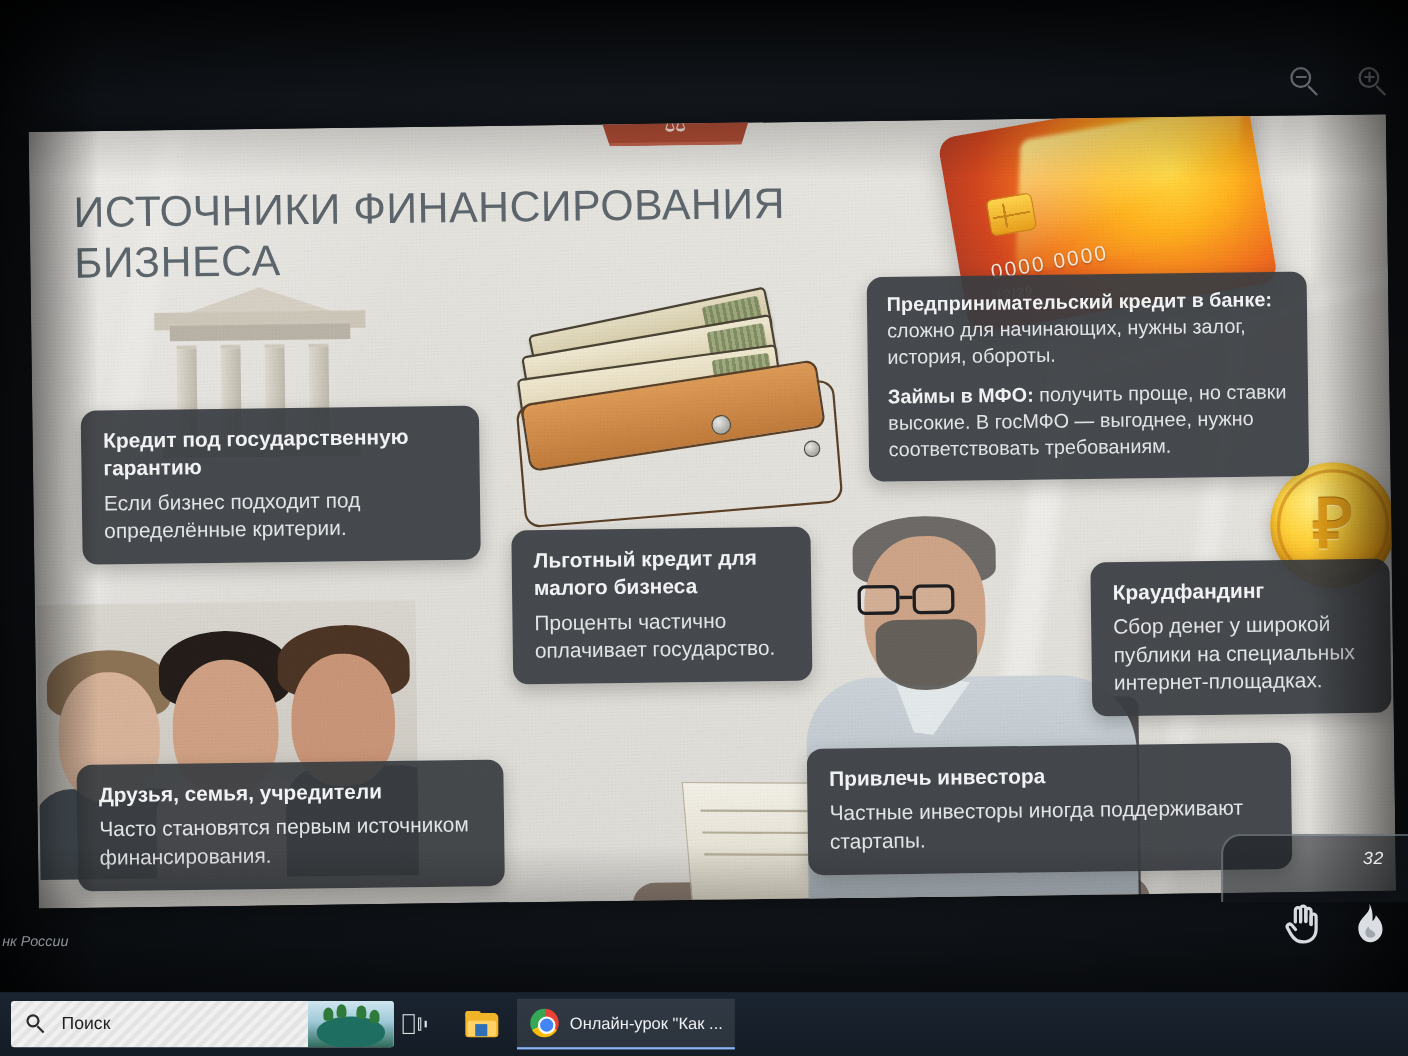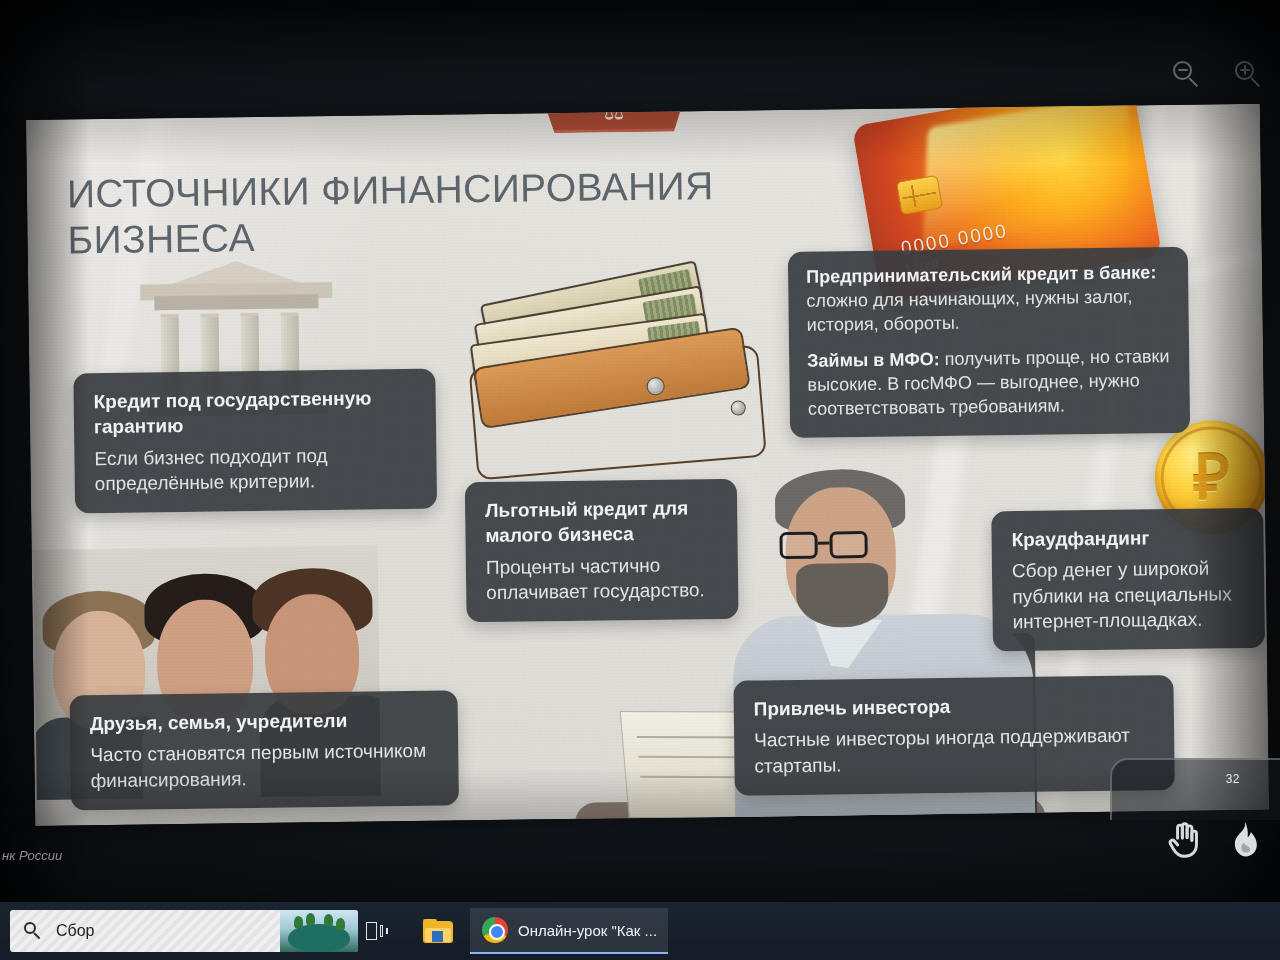--- a/index.html
+++ b/index.html
@@ -247,21 +247,21 @@
   #box-bank   { left:760px; top:142px;  width:400px; font-size:18px; padding:14px 18px 16px; }
   #box-bank .hd, #box-bank .tx { font-size:18px; }
   #box-gov    { left:44px;  top:254px;  width:362px; }
   #box-soft   { left:434px; top:368px;  width:272px; }
   #box-crowd  { left:960px; top:404px;  width:272px; }
   #box-family { left:36px;  top:576px;  width:388px; }
   #box-invest { left:700px; top:570px;  width:440px; }
 
   
   .pagenum {
-    position:absolute; right:40px; top:772px; color:#e8eaec; font-size:12px; letter-spacing:.5px;
+    position:absolute; right:22px; top:772px; color:#e8eaec; font-size:16px; letter-spacing:.5px;font-style:italic;
   }
   .viewer-bar {
     position:absolute; right:0; top:800px; width:300px; height:90px;
   }
   .tool { position:absolute; top:18px; width:44px; height:44px; opacity:.92; }
   .tool.hand { right:74px; }
   .tool.fire { right:14px; }
   .tool svg { width:100%; height:100%; display:block; }
   .panel-edge {
     position:absolute; right:0; top:758px; width:170px; height:62px;
@@ -494,21 +494,21 @@
   </div>
 
   <div class="footnote">нк России</div>
 
   <div class="taskbar">
     <div class="tb-search">
       <div class="sm">
           <div class="l"></div>
           <div class="s"></div>
         </div>
-      <div class="txt">Сбор</div>
+      <div class="txt">Поиск</div>
       <div class="tb-widget">
         <div class="isle"></div>
         <div class="tree" style="left:14px; top:6px"></div>
         <div class="tree" style="left:26px; top:3px"></div>
         <div class="tree" style="left:44px; top:4px"></div>
         <div class="tree" style="left:56px; top:8px"></div>
       </div>
     </div>
 
     <div class="tb-item tb-taskview" style="top:6px">

